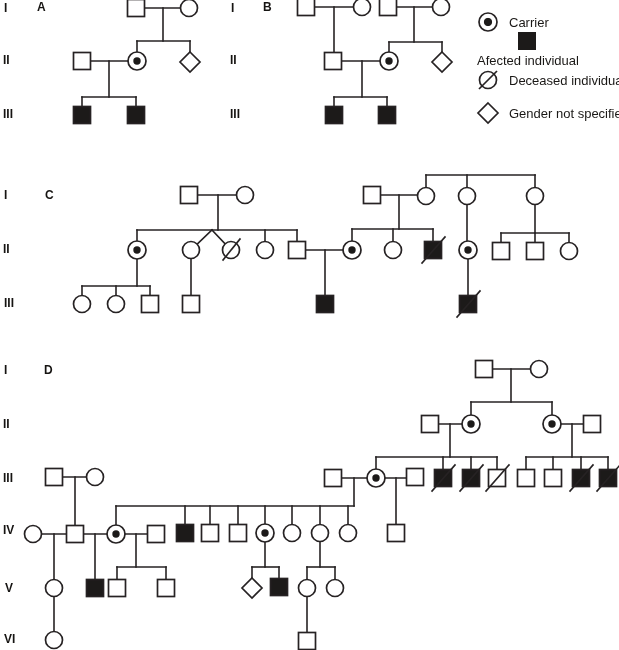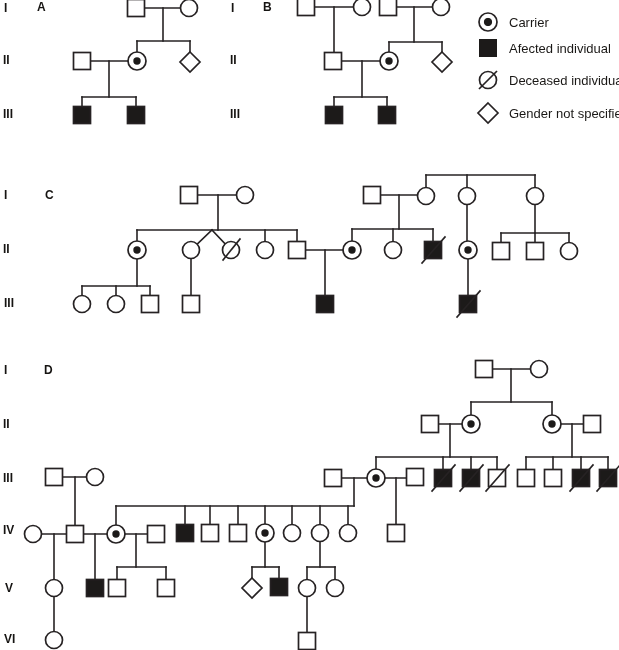--- a/index.html
+++ b/index.html
@@ -420,21 +420,21 @@
     </svg>
 
   <div class="legend">
     <div class="legend-row" style="top:10px;">
       <svg class="icon" width="24" height="24" viewBox="0 0 24 24">
         <circle class="licon" cx="12" cy="12" r="9"></circle>
         <circle class="lfill" cx="12" cy="12" r="3.7" stroke="none"></circle>
       </svg>
       <span class="lbl">Carrier</span>
     </div>
-    <div class="legend-row" style="top:36px;">
+    <div class="legend-row" style="top:29px;flex-direction:column;">
       <svg class="icon" width="24" height="24" viewBox="0 0 24 24">
         <rect class="lfill" x="3.5" y="3.5" width="17" height="17"></rect>
       </svg>
       <span class="lbl">Afected individual</span>
     </div>
     <div class="legend-row" style="top:68px;">
       <svg class="icon" width="24" height="24" viewBox="0 0 24 24">
         <circle class="licon" cx="12" cy="12" r="8.5"></circle>
         <line class="licon" x1="3" y1="21" x2="21" y2="3"></line>
       </svg>

